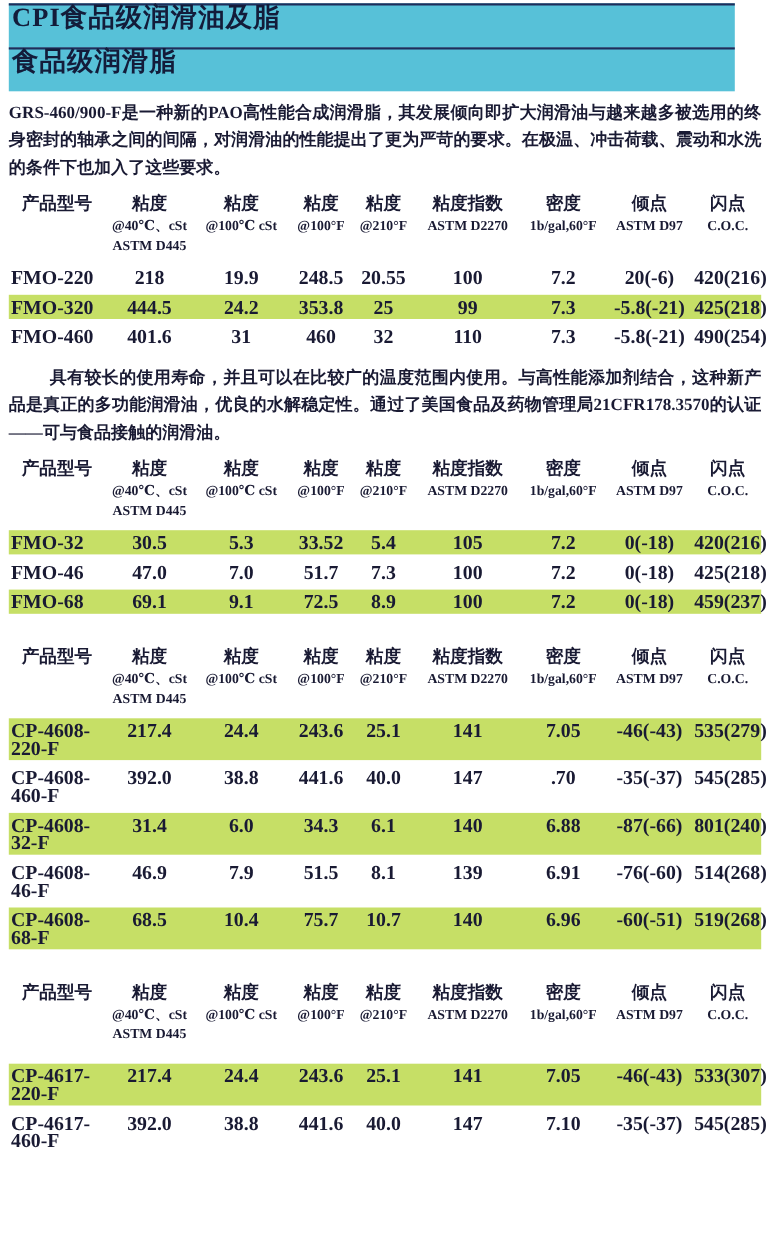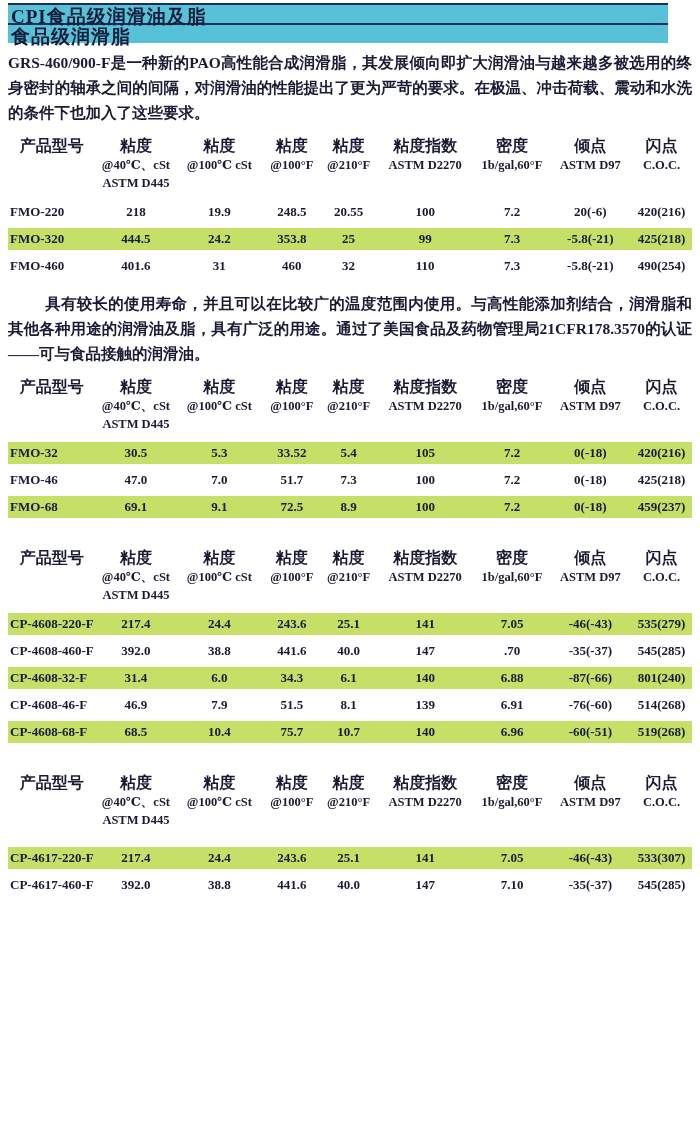--- a/index.html
+++ b/index.html
@@ -9,25 +9,25 @@
     color:#191a33;
     -webkit-font-smoothing:antialiased;
   }
   .page{width:700px;box-sizing:border-box;padding:3px 8px 10px 8px;}
 
   
   .band{
     background:var(--accent,#57c1d8);
     border-top:2px solid #1e2d5a;
     width:660px;
-    height:20px;
+    height:40px;
     line-height:24px;
     padding-left:3px;
     box-sizing:border-box;
-    font-size:19px;
+    font-size:24px;
     font-weight:bold;
     letter-spacing:1px;
     color:#131c3a;
   }
   .band + .para{margin-top:7px;}
 
   .para{
     font-size:15.5px;
     font-weight:bold;
     line-height:25px;
@@ -46,21 +46,21 @@
   }
   .thead .hcell{text-align:center;font-weight:bold;}
   .thead .hcell.first{text-align:center;}
   .h1{font-size:16px;line-height:21px;}
   .h2{font-size:12.5px;line-height:18px;}
   .h3{font-size:12.5px;line-height:18px;}
   .tbody{margin-top:9px;}
   .drow{
     display:grid;
     grid-template-columns:12.8% 11.8% 12.6% 8.6% 8.0% 14.4% 11.0% 11.9% 8.9%;
-    font-size:13px;
+    font-size:18px;
     font-weight:bold;
     line-height:16px;
     padding:3px 0;
     margin-bottom:5px;
   }
   .drow.hl{background:var(--rowgreen,#c6df66);}
   .dcell{text-align:center;}
   .dcell.first{text-align:left;padding-left:2px;}
   .gap-lg{height:14px;}
   .spec-table.loose .tbody{margin-top:18px;}
@@ -150,21 +150,21 @@
           <div class="dcell">460</div>
           <div class="dcell">32</div>
           <div class="dcell">110</div>
           <div class="dcell">7.3</div>
           <div class="dcell">-5.8(-21)</div>
           <div class="dcell">490(254)</div>
         </div>
       </div>
   </section>
 
-  <p class="para indent">具有较长的使用寿命，并且可以在比较广的温度范围内使用。与高性能添加剂结合，润滑脂和其他各种用途的润滑油及脂，具有广泛的用途。通过了美国食品及药物管理局21CFR178.3570的认证——可与食品接触的润滑油。</p>
+  <p class="para indent">具有较长的使用寿命，并且可以在比较广的温度范围内使用。与高性能添加剂结合，这种新产品是真正的多功能润滑油，优良的水解稳定性。通过了美国食品及药物管理局21CFR178.3570的认证——可与食品接触的润滑油。</p>
 
   <section class="spec-table">
 
   <div class="trow thead">
     <div class="hcell first">
       <div class="h1">产品型号</div>
     </div>
     <div class="hcell">
       <div class="h1">粘度</div>
       <div class="h2">@40℃、cSt</div>

